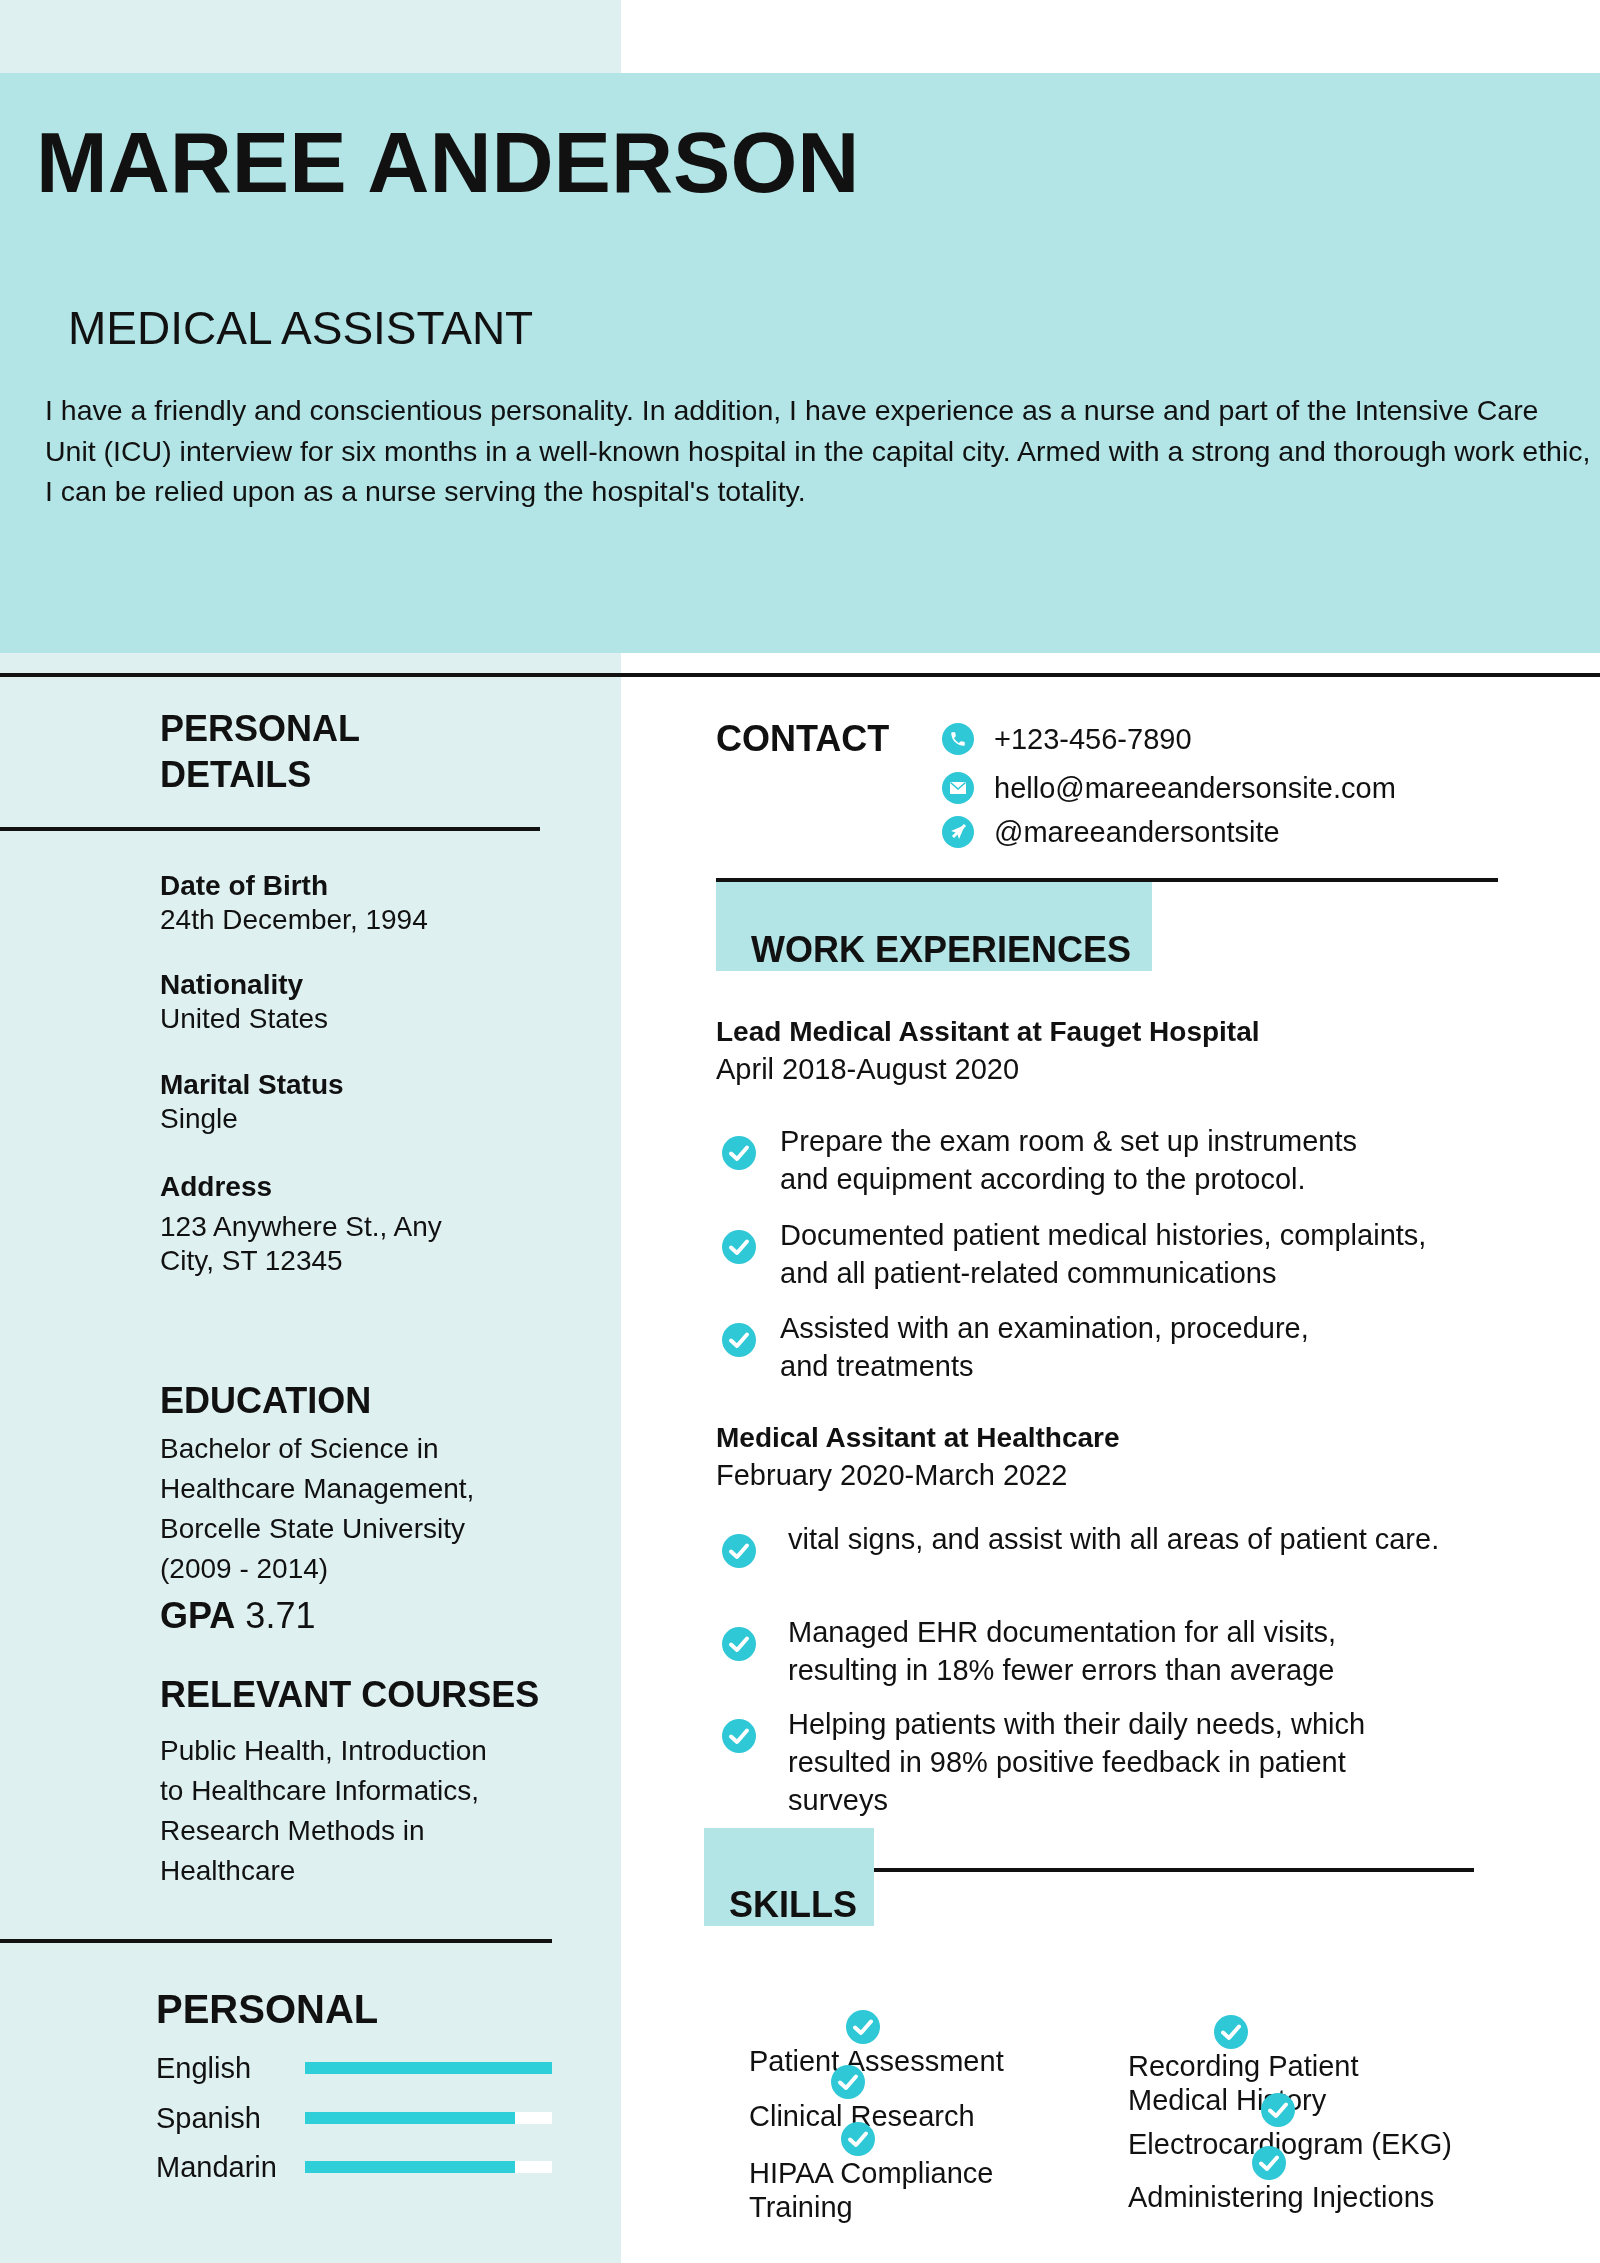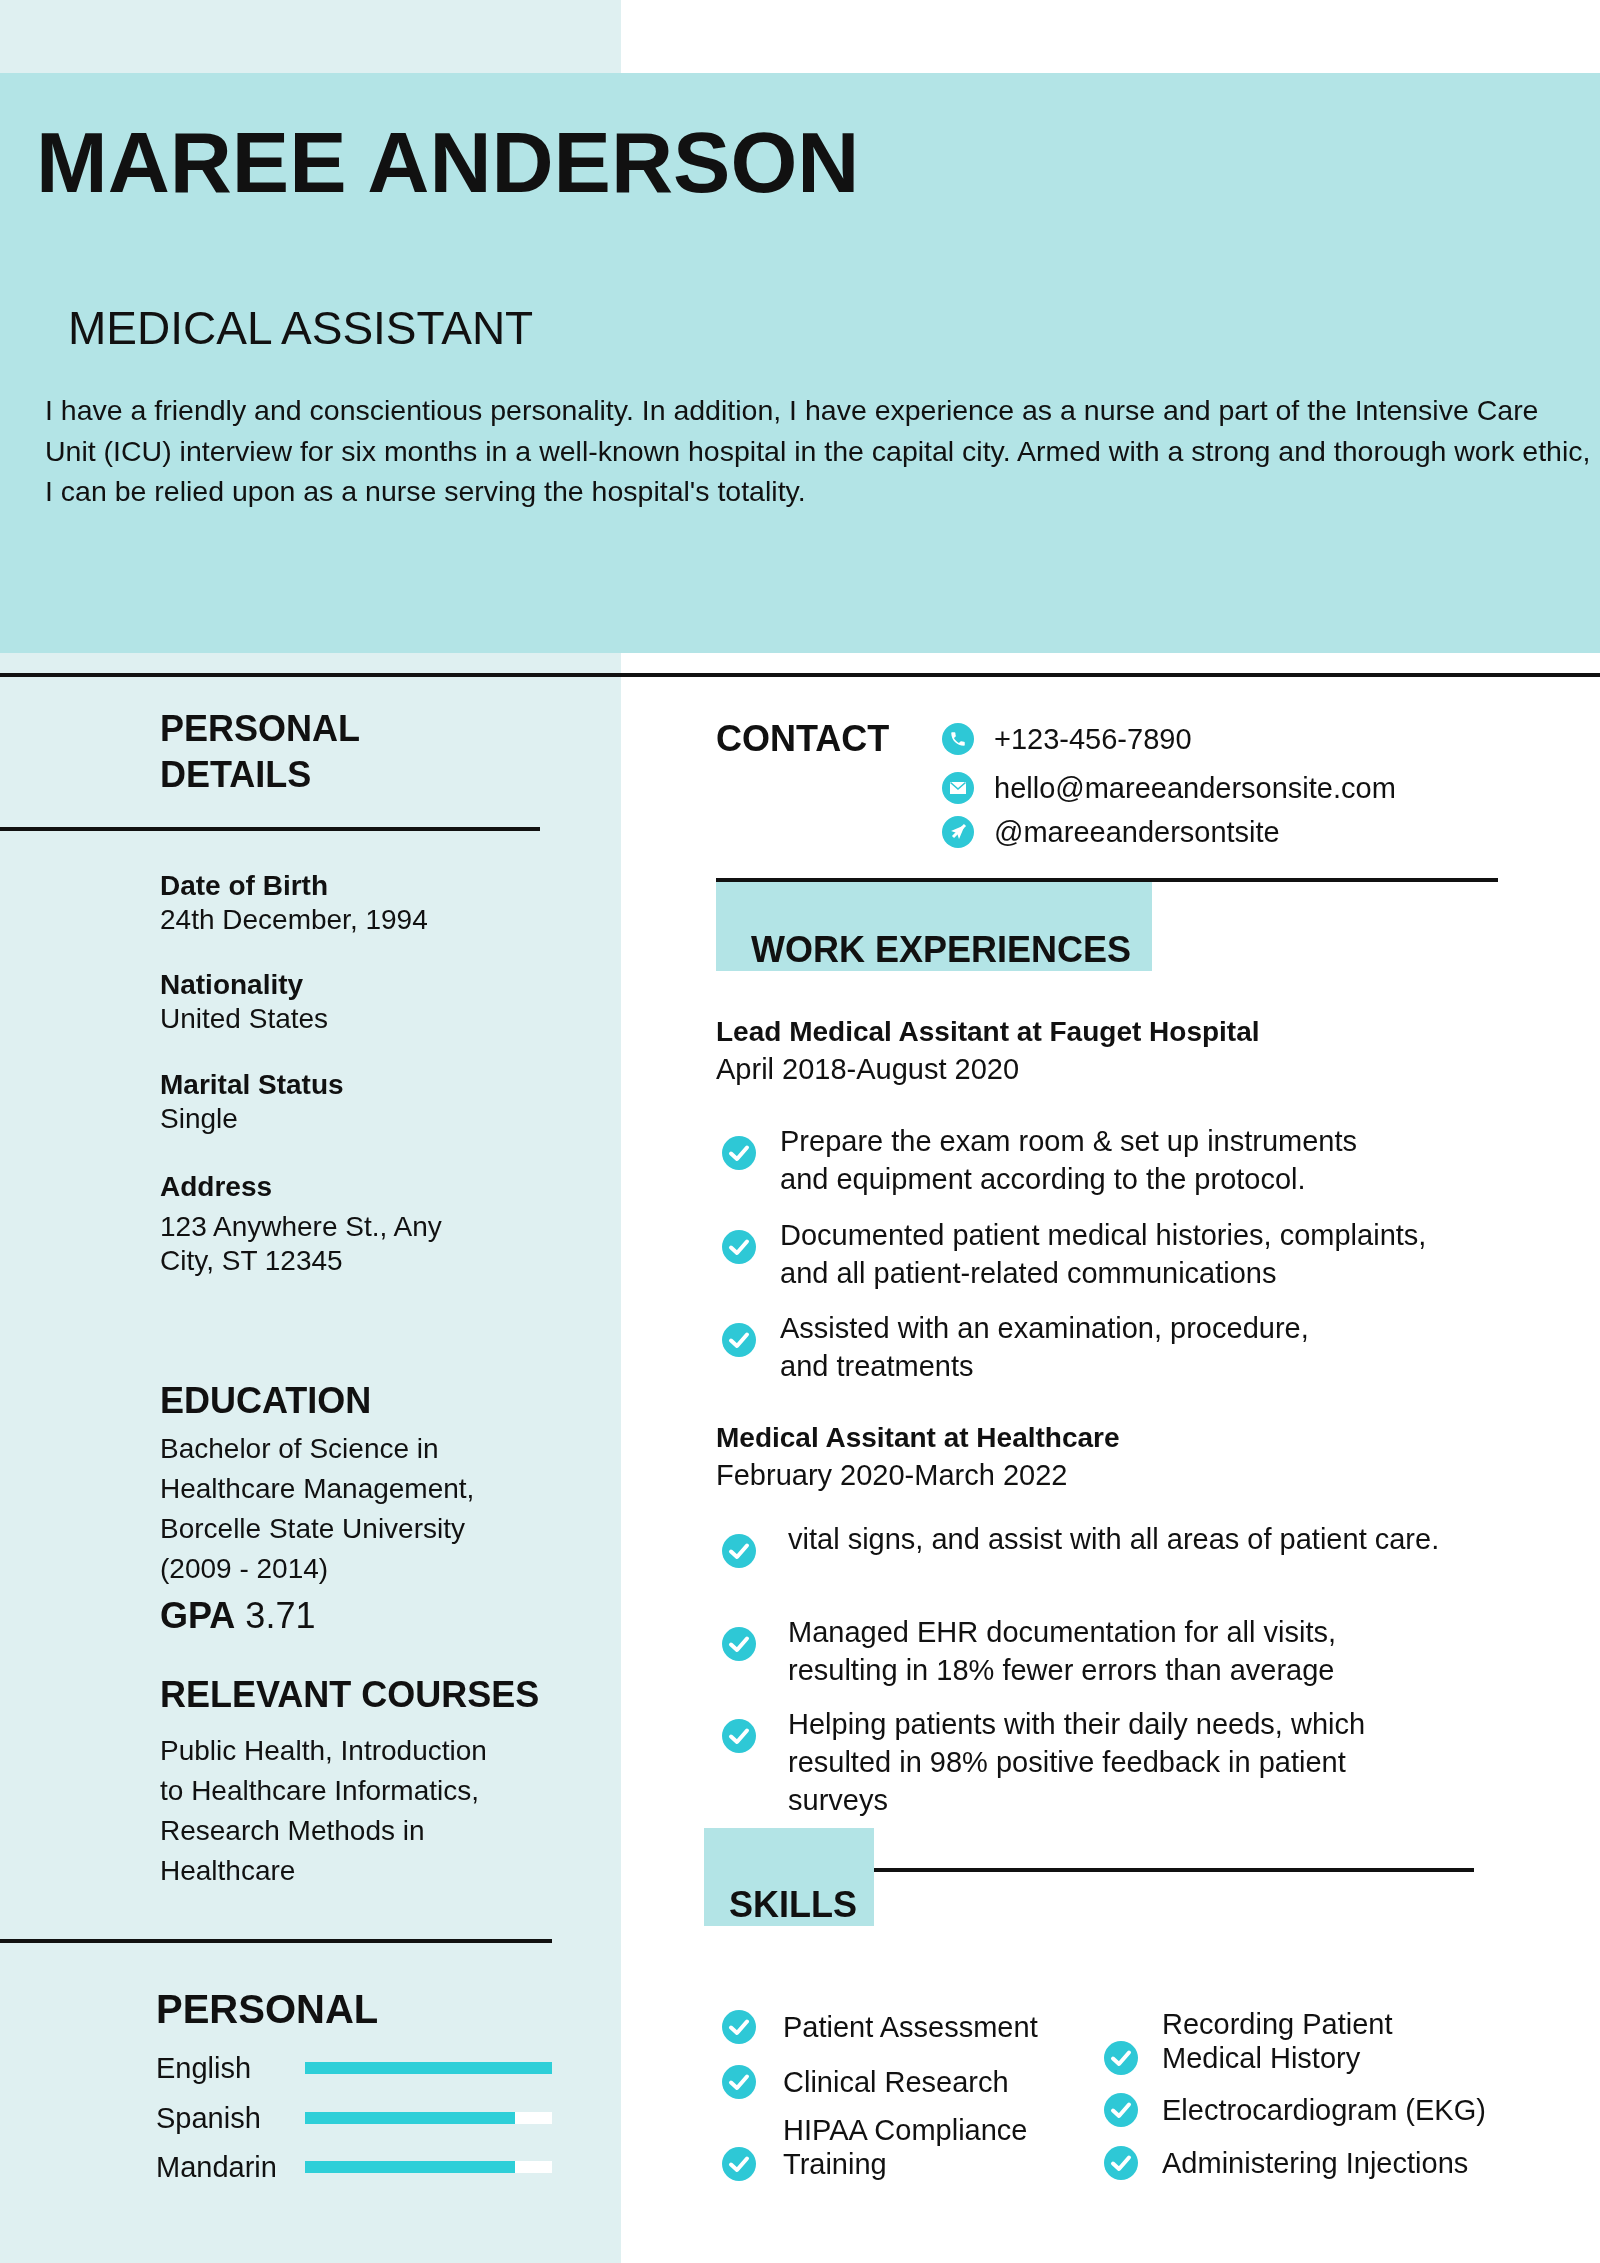--- a/index.html
+++ b/index.html
@@ -22,21 +22,21 @@
 
     .contact-title { left: 716px; top: 718px; font-size: 36px; font-weight: bold; }
     .contact-row { left: 942px; height: 40px; display: flex; align-items: center; font-size: 29px; white-space: nowrap; }
     .icon-circle { width: 32px; height: 32px; border-radius: 50%; background: #2ec8d6; display: inline-flex; align-items: center; justify-content: center; margin-right: 20px; flex: 0 0 32px; }
     .tab { background: #b3e4e6; display: flex; align-items: flex-end; font-size: 36px; font-weight: bold; }
     .job-title { font-size: 28px; font-weight: bold; line-height: 36px; white-space: nowrap; }
     .job-dates { font-size: 29px; line-height: 38px; white-space: nowrap; }
     .bullet { display: flex; align-items: flex-start; }
     .bullet .check { width: 34px; height: 34px; flex: 0 0 34px; margin-top: 14px; }
     .bullet .txt { font-size: 29px; line-height: 38px; }
-    .skill { display: flex; align-items: flex-end; }
+    .skill { display: flex; align-items: center; flex-direction: column; }
     .skill .check { width: 34px; height: 34px; flex: 0 0 34px; margin-top: 3px; }
     .skill .txt { font-size: 29px; line-height: 34px; }
 
     .lang-row { left: 156px; display: flex; align-items: center; height: 40px; }
     .lang-name { width: 149px; font-size: 29px; }
     .lang-track { width: 247px; height: 12px; background: #ffffff; position: relative; }
     .lang-fill { position: absolute; left: 0; top: 0; height: 12px; background: #2ecfd8; }
   </style>
 </head>
 <body>

